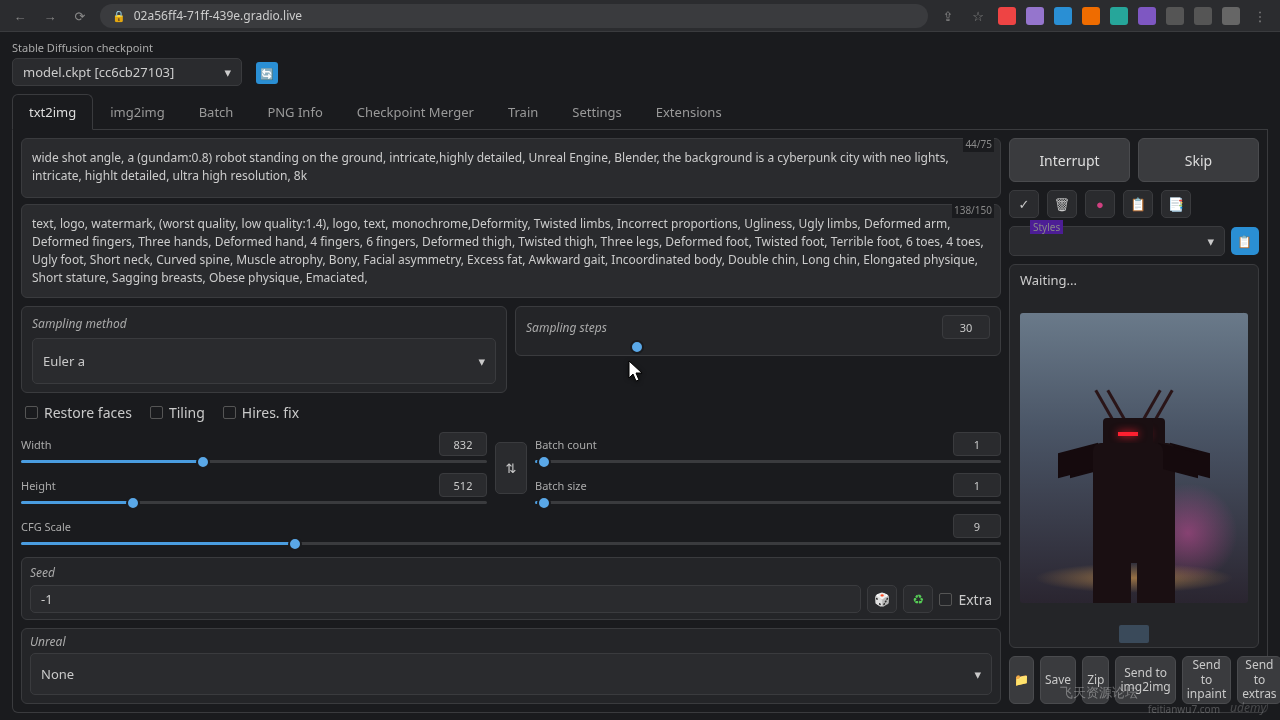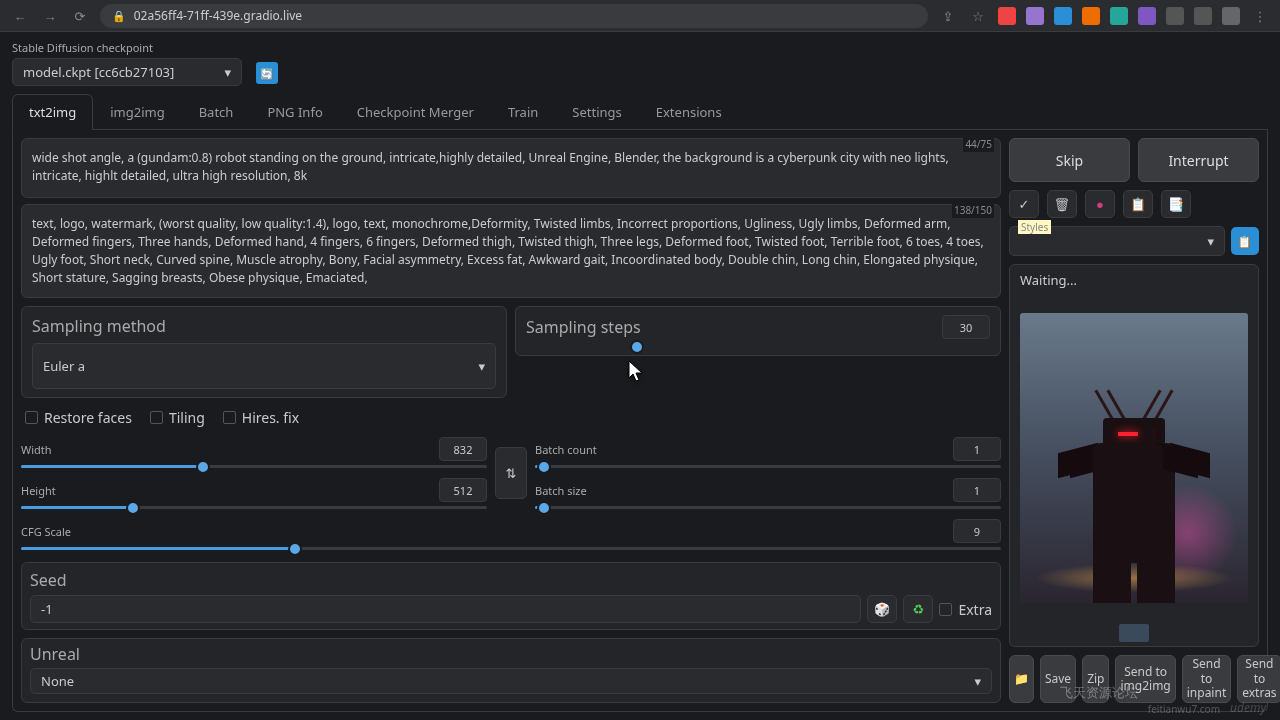--- a/index.html
+++ b/index.html
@@ -34,30 +34,30 @@
 .prompt-box { position: relative; background: #2a2b2e; border: 1px solid #3a3b3e; border-radius: 6px; padding: 10px; min-height: 60px; color: #ccc; font-size: 12px; line-height: 1.5; }
 .prompt-counter { position: absolute; top: -2px; right: 6px; font-size: 10px; color: #888; background: #1a1b1e; padding: 0 2px; }
 
 .btn-row { display: flex; gap: 8px; }
 .big-btn { flex: 1; height: 44px; background: #3a3b3e; border: 1px solid #4a4b4e; border-radius: 6px; display: flex; align-items: center; justify-content: center; color: #ddd; cursor: pointer; font-size: 14px; }
 .mini-btns { display: flex; gap: 8px; }
 .mini-btn { width: 30px; height: 28px; background: #2a2b2e; border: 1px solid #3a3b3e; border-radius: 5px; display: flex; align-items: center; justify-content: center; cursor: pointer; font-size: 13px; }
 
 .styles-block { display: flex; gap: 6px; align-items: center; }
 .styles-select { flex: 1; background: #2a2b2e; border: 1px solid #3a3b3e; border-radius: 5px; height: 30px; display: flex; align-items: center; justify-content: space-between; padding: 0 10px; position: relative; }
-.styles-label { position: absolute; top: -7px; left: 8px; font-size: 10px; background: #fef9c3; padding: 0 3px; color: #888; }
+.styles-label { position: absolute; top: -7px; left: 20px; font-size: 10px; background: #4c1d95; padding: 0 3px; color: #888; }
 .apply-style { width: 28px; height: 28px; background: #2a8fd4; border-radius: 5px; display: flex; align-items: center; justify-content: center; cursor: pointer; }
 
 
 .settings { display: flex; gap: 8px; }
 .set-left { flex: 1; display: flex; flex-direction: column; gap: 6px; }
 .set-right { flex: 1; display: flex; flex-direction: column; gap: 6px; }
 
 .box { background: #242528; border: 1px solid #3a3b3e; border-radius: 6px; padding: 8px 10px; }
-.box-label { font-size: 16px; color: #aaa; margin-bottom: 6px; }
+.box-label { font-size: 12px; color: #aaa; margin-bottom: 6px; font-style: italic; }
 .select { background: #2a2b2e; border: 1px solid #3a3b3e; border-radius: 5px; height: 46px; display: flex; align-items: center; justify-content: space-between; padding: 0 10px; }
 
 .checks { display: flex; gap: 18px; padding: 4px 0; }
 .check { display: flex; align-items: center; gap: 6px; font-size: 14px; }
 .check-box { width: 13px; height: 13px; border: 1px solid #555; border-radius: 2px; }
 .slider-label { font-size: 11px; color: #aaa; width: 56px; flex-shrink: 0; }
 .slider-track { flex: 1; height: 3px; background: #3a3b3e; border-radius: 2px; position: relative; }
 .slider-fill { position: absolute; left: 0; top: 0; height: 100%; background: #4a9de0; border-radius: 2px; }
 .slider-thumb { position: absolute; top: 50%; transform: translate(-50%, -50%); width: 14px; height: 14px; background: #5aa8e8; border-radius: 50%; border: 2px solid #1a1b1e; }
 .slider-val { width: 48px; background: #2a2b2e; border: 1px solid #3a3b3e; border-radius: 4px; height: 24px; display: flex; align-items: center; justify-content: center; font-size: 11px; }
@@ -279,31 +279,31 @@
             </div>
           <div class="check">
               <div class="check-box"></div>
               <span>Extra</span>
             </div>
         </div>
       </div>
 
       <div class="box" style="margin-top:2px;padding:4px 8px 8px">
         <div class="box-label" style="margin-bottom:3px">Unreal</div>
-        <div class="select" style="height:26px">
+        <div class="select" style="height:42px">
           <span>None</span>
           <span>▾</span>
         </div>
       </div>
     </div>
 
     <div class="right-col">
       <div class="btn-row">
+        <div class="big-btn">Interrupt</div>
         <div class="big-btn">Skip</div>
-        <div class="big-btn">Interrupt</div>
       </div>
       <div class="mini-btns" id="mini-btns">
           <div class="mini-btn">✓</div>
           <div class="mini-btn">🗑</div>
           <div class="mini-btn" style="color: rgb(208, 64, 128);">●</div>
           <div class="mini-btn">📋</div>
           <div class="mini-btn">📑</div>
         </div>
       <div class="styles-block">
         <div class="styles-select">

